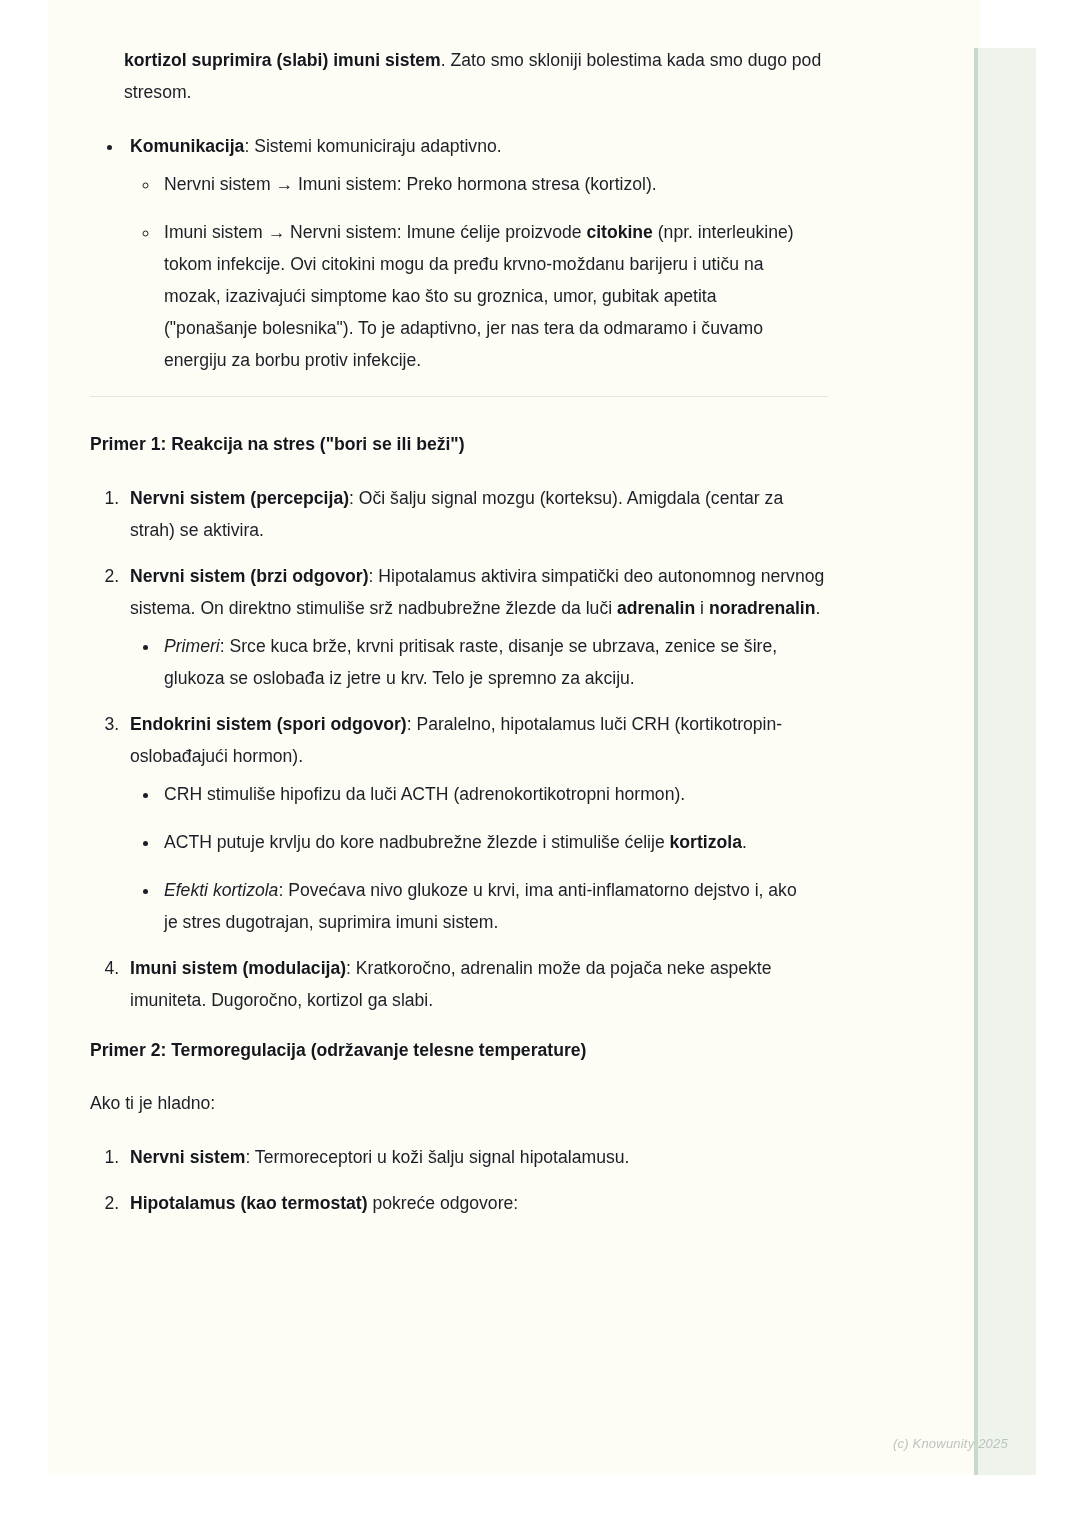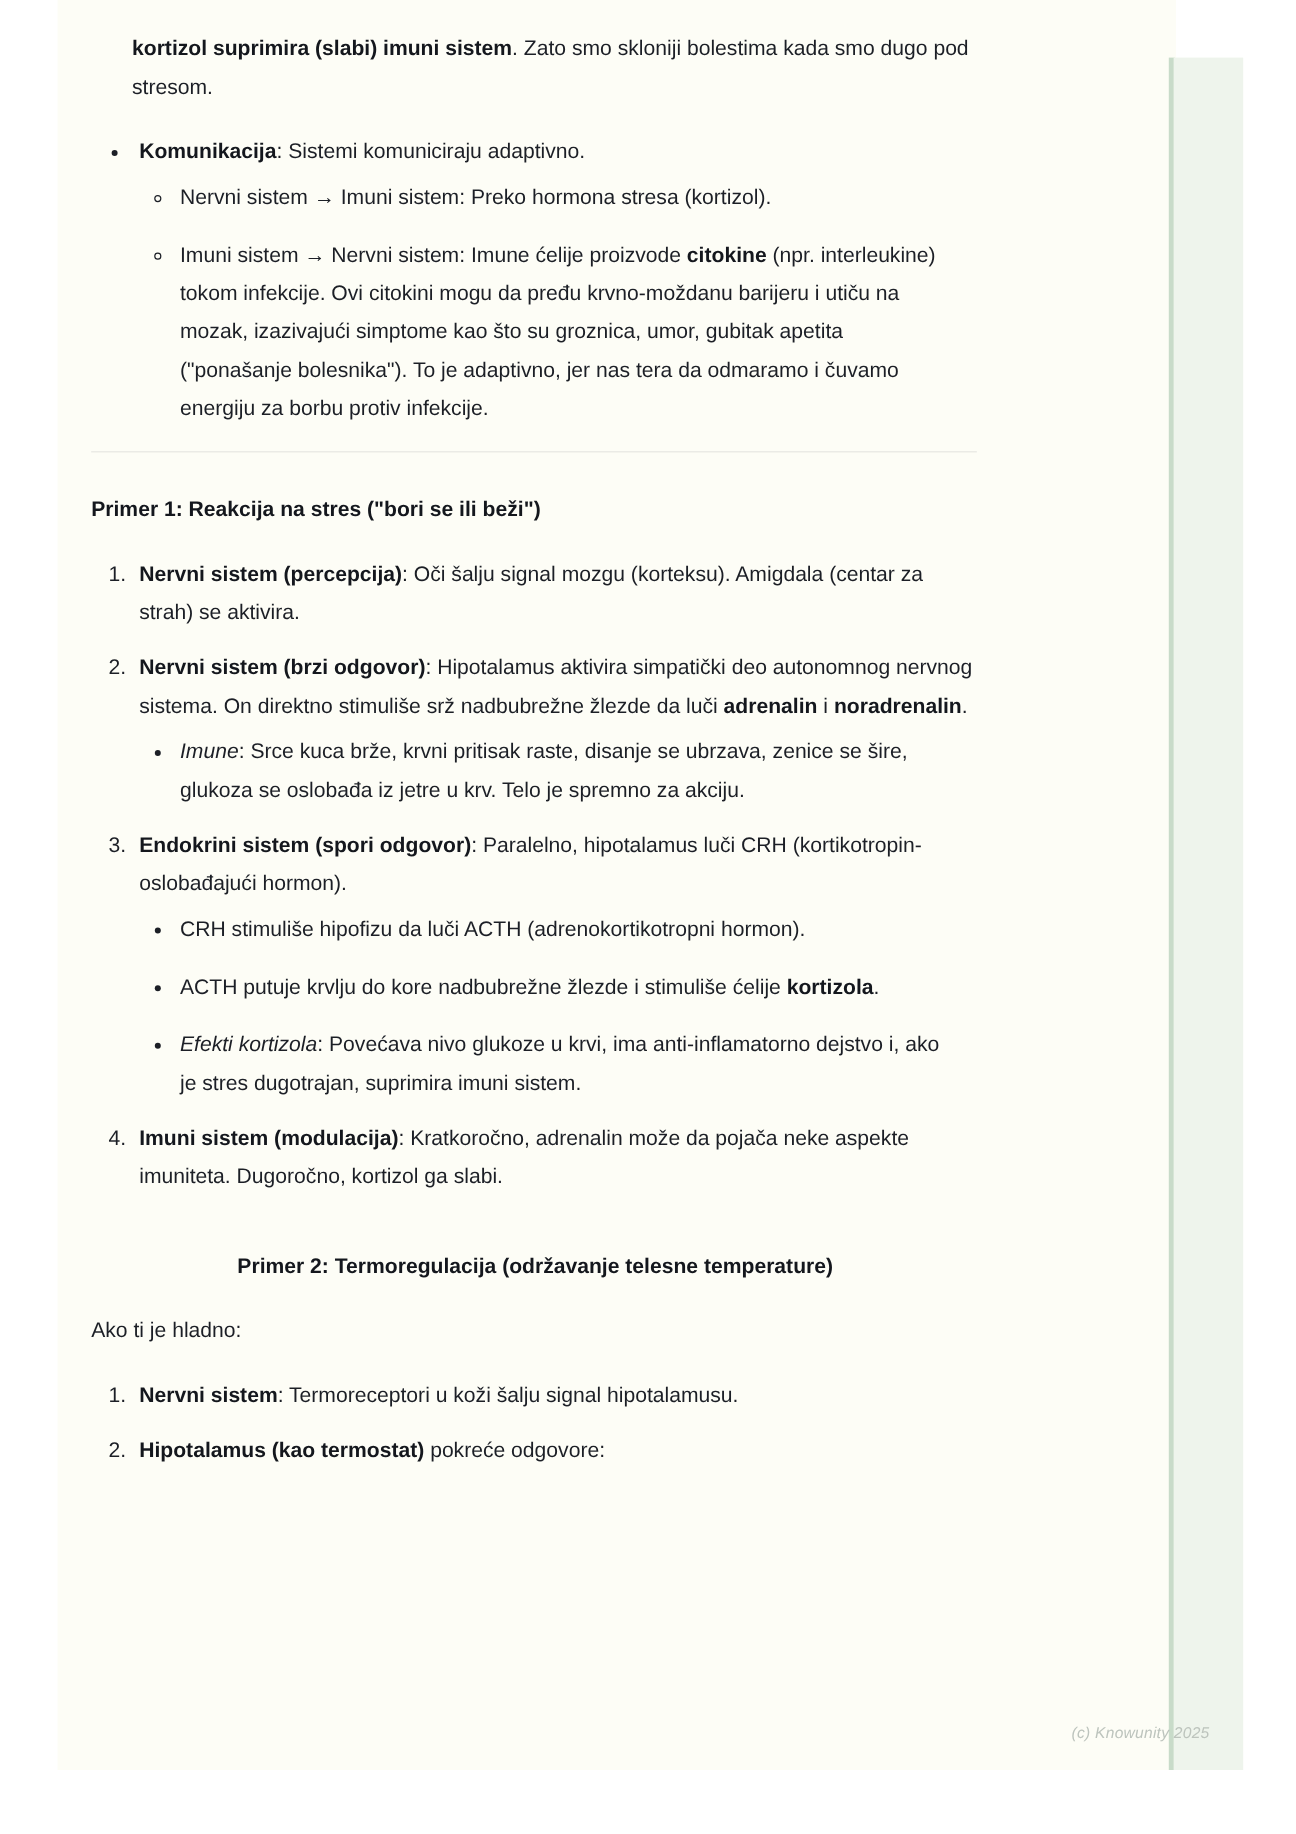--- a/index.html
+++ b/index.html
@@ -47,24 +47,24 @@
     left: 974px;
     top: 48px;
     width: 5px;
     height: 1427px;
     background: #c8dbc9;
   }
 
   
   .content {
     position: absolute;
-    left: 76px;
+    left: 90px;
     top: 0;
     width: 740px;
-    padding-top: 24px;
+    padding-top: 44px;
     color: #1c1f26;
     font-size: 17.6px;
     line-height: 1.82;
     box-sizing: border-box;
   }
 
   .content p {
     margin: 0 0 22px 0;
   }
 
@@ -119,21 +119,21 @@
     color: #1fa24e;
     letter-spacing: -0.1px;
   }
   h3.sub-title {
     margin: 0 0 24px 0;
     font-size: 17.6px;
     line-height: 1.5;
     font-weight: 700;
     color: #14171d;
   }
-  h3.sub-title.spaced-top { margin-top: 46px; text-align: center; }
+  h3.sub-title.spaced-top { margin-top: 21px; }
 
   
   .watermark {
     position: absolute;
     left: 893px;
     top: 1437px;
     font-size: 13px;
     line-height: 1;
     color: #bdc4bd;
     letter-spacing: 0.2px;
@@ -171,21 +171,21 @@
     <h3 class="sub-title">Primer 1: Reakcija na stres ("bori se ili beži")</h3>
 
     <ol class="l1">
 
       <li><strong>Nervni sistem (percepcija)</strong><span>: Oči šalju signal mozgu (korteksu). Amigdala (centar za strah) se aktivira.</span>
       </li>
 
       <li><strong>Nervni sistem (brzi odgovor)</strong><span>: Hipotalamus aktivira simpatički deo autonomnog nervnog sistema. On direktno stimuliše srž nadbubrežne žlezde da luči </span><strong>adrenalin</strong><span> i </span><strong>noradrenalin</strong><span>.</span>
 
         <ul class="l2 disc">
-          <li><em>Imune</em><span>: Srce kuca brže, krvni pritisak raste, disanje se ubrzava, zenice se šire, glukoza se oslobađa iz jetre u krv. Telo je spremno za akciju.</span></li>
+          <li><em>Primeri</em><span>: Srce kuca brže, krvni pritisak raste, disanje se ubrzava, zenice se šire, glukoza se oslobađa iz jetre u krv. Telo je spremno za akciju.</span></li>
         </ul>
       </li>
 
       <li><strong>Endokrini sistem (spori odgovor)</strong><span>: Paralelno, hipotalamus luči CRH (kortikotropin-oslobađajući hormon).</span>
 
         <ul class="l2 disc">
           <li><span>CRH stimuliše hipofizu da luči ACTH (adrenokortikotropni hormon).</span></li>
           <li><span>ACTH putuje krvlju do kore nadbubrežne žlezde i stimuliše ćelije </span><strong>kortizola</strong><span>.</span></li>
           <li><em>Efekti kortizola</em><span>: Povećava nivo glukoze u krvi, ima anti-inflamatorno dejstvo i, ako je stres dugotrajan, suprimira imuni sistem.</span></li>
         </ul>

